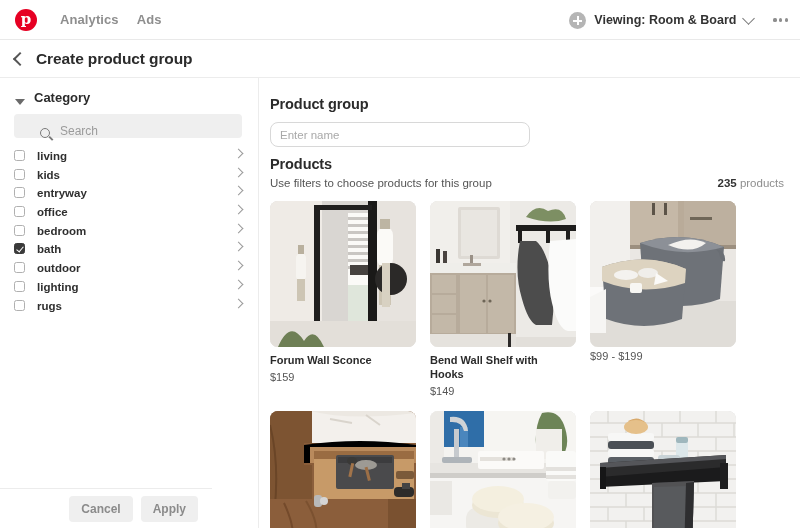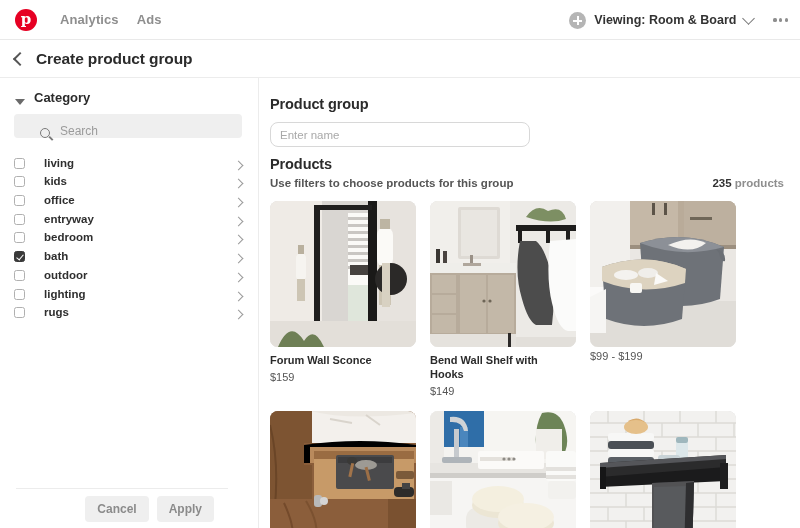--- a/index.html
+++ b/index.html
@@ -91,23 +91,22 @@
     position: relative; flex: none;
   }
   .search-icon::after {
     content: ""; position: absolute; width: 1.6px; height: 5px;
     background: #7a7a7a; right: -2.2px; bottom: -4px; transform: rotate(-45deg);
   }
   .search-ph { font-size: 12px; color: #9b9b9b; margin-left: 10px; }
 
   .cat-list { margin-top: 12px; }
   .cat-item {
-    height: 18.7px; display: flex; align-items: flex-end;
+    height: 18.7px; display: flex; align-items: flex-start;
     padding: 0 16px 0 14px;
-    gap: 7px;
   }
   .cbox {
     width: 11px; height: 11px; border: 1.4px solid #b0b0b0;
     border-radius: 2.5px; flex: none; background: #fff;
   }
   .cbox.checked {
     background: #3a3a3a; border-color: #3a3a3a;
     position: relative;
   }
   .cbox.checked::after {
@@ -116,21 +115,21 @@
     border-bottom: 1.6px solid #fff; transform: rotate(40deg);
   }
   .cat-label { font-size: 11.5px; color: #2f2f2f; font-weight: bold; margin-left: 12px; }
   .chev-right {
     margin-left: auto; width: 7px; height: 7px;
     border-right: 1.7px solid #9a9a9a; border-top: 1.7px solid #9a9a9a;
     transform: rotate(45deg);
   }
 
   .sidebar-footer {
-    position: absolute; bottom: 0; left: 16px; width: 212px; height: 40px;
+    position: absolute; bottom: 0; left: 0; width: 212px; height: 40px;
     border-top: 1px solid #ececec;
     display: flex; align-items: center; justify-content: flex-end;
     padding-right: 14px; gap: 8px; margin-top: 40px;
   }
   .btn {
     background: #efefef; border: none; border-radius: 4px;
     font-family: "Liberation Sans", sans-serif;
     font-size: 12px; color: #8b8b8b; font-weight: bold;
     padding: 6px 12px; cursor: pointer;
   }
@@ -144,21 +143,21 @@
   .name-input {
     margin-top: 10px; width: 260px; height: 25px;
     border: 1px solid #d8d8d8; border-radius: 8px;
     padding: 0 9px; font-size: 11.5px; color: #333;
     font-family: "Liberation Sans", sans-serif; background: #fff;
   }
   .name-input::placeholder { color: #a9a9a9; }
 
   .products-head { margin-top: 9px; }
   .prod-subrow {
-    display: flex; align-items: flex-end; margin-top: 5px; font-weight: bold;
+    display: flex; align-items: flex-end; margin-top: 5px;
   }
   .prod-sub { font-size: 11.5px; color: #555; }
   .prod-count { margin-left: auto; font-size: 11.5px; color: #8e8e8e; }
   .prod-count b { color: #333; }
 
   .grid {
     margin-top: 12px; display: grid;
     grid-template-columns: repeat(3, 146px); gap: 14px 14px;
   }
   .card { width: 129px; }
@@ -218,26 +217,26 @@
         <div class="cat-label">living</div>
         <div class="chev-right"></div>
       </div>
       <div class="cat-item">
         <div class="cbox"></div>
         <div class="cat-label">kids</div>
         <div class="chev-right"></div>
       </div>
       <div class="cat-item">
         <div class="cbox"></div>
+        <div class="cat-label">entryway</div>
+        <div class="chev-right"></div>
+      </div>
+      <div class="cat-item">
+        <div class="cbox"></div>
         <div class="cat-label">office</div>
-        <div class="chev-right"></div>
-      </div>
-      <div class="cat-item">
-        <div class="cbox"></div>
-        <div class="cat-label">entryway</div>
         <div class="chev-right"></div>
       </div>
       <div class="cat-item">
         <div class="cbox"></div>
         <div class="cat-label">bedroom</div>
         <div class="chev-right"></div>
       </div>
       <div class="cat-item">
         <div class="cbox checked"></div>
         <div class="cat-label">bath</div>

